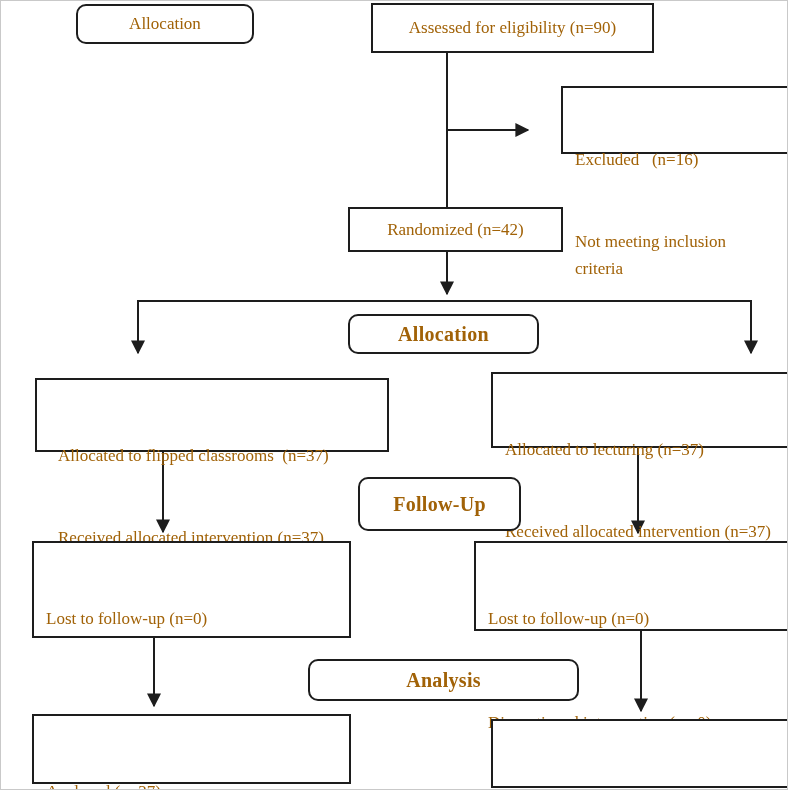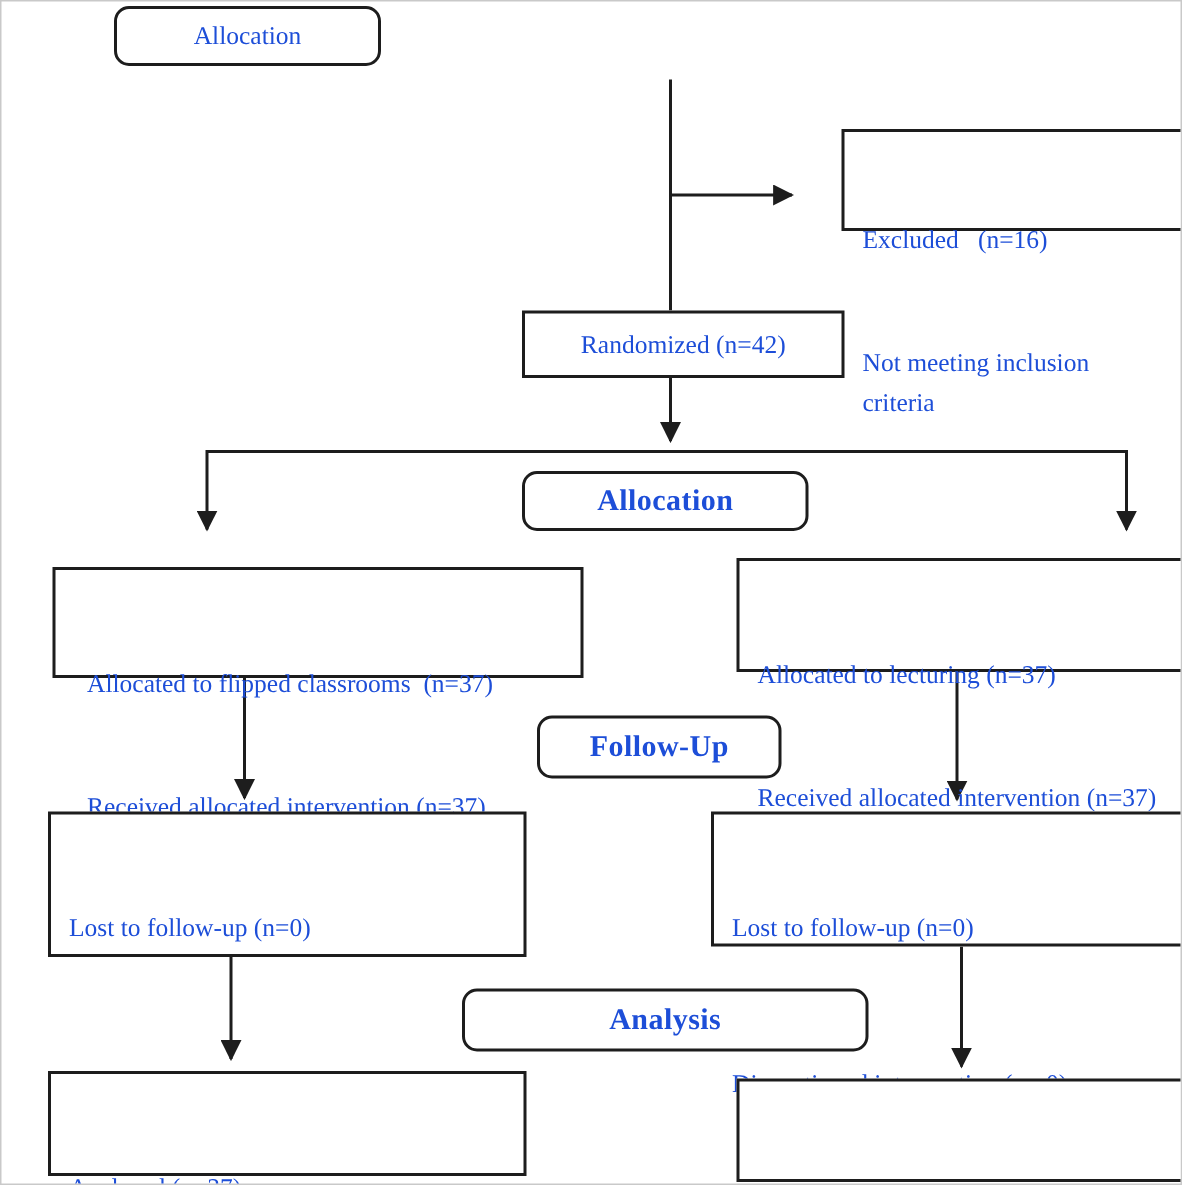--- a/index.html
+++ b/index.html
@@ -9,21 +9,21 @@
   }
   #stage {
     position: relative;
     width: 788px;
     height: 790px;
     background: #ffffff;
     border: 1px solid #c9c9c9;
     box-sizing: border-box;
     overflow: hidden;
     font-family: "Liberation Serif", "DejaVu Serif", serif;
-    color: #1d4ed8;
+    color: #a16207;
   }
   .box {
     position: absolute;
     box-sizing: border-box;
     border: 2px solid #1d1d1d;
     background: #ffffff;
     font-size: 17px;
     line-height: 1.6;
     white-space: pre-wrap;
   }
@@ -54,21 +54,21 @@
     pointer-events: none;
   }
   
   #b-alloc-label   { left: 75px;  top: 3px;   width: 178px; height: 40px; }
   #b-assessed      { left: 370px; top: 2px;   width: 283px; height: 50px; }
   #b-excluded      { left: 532px; top: 85px;  width: 231px; height: 68px; padding-top: 4px; }
   #b-randomized    { left: 347px; top: 206px; width: 215px; height: 45px; }
   #b-alloc-header  { left: 347px; top: 313px; width: 191px; height: 40px; }
   #b-alloc-left    { left: 6px;   top: 377px; width: 354px; height: 74px; padding-left: 21px; }
   #b-alloc-right   { left: 462px; top: 371px; width: 320px; height: 76px; }
-  #b-fu-header     { left: 357px; top: 476px; width: 163px; height: 42px; }
+  #b-fu-header     { left: 357px; top: 476px; width: 163px; height: 54px; }
   #b-fu-left       { left: 3px;   top: 540px; width: 319px; height: 97px; }
   #b-fu-right      { left: 445px; top: 540px; width: 338px; height: 90px; }
   #b-an-header     { left: 307px; top: 658px; width: 271px; height: 42px; }
   #b-an-left       { left: 3px;   top: 713px; width: 319px; height: 70px; }
   #b-an-right      { left: 462px; top: 718px; width: 316px; height: 69px; }
 </style>
 </head>
 <body>
 
 <div id="stage">
@@ -90,20 +90,23 @@
       <line x1="637" y1="447" x2="637" y2="532" marker-end="url(#ah)"></line>
       <line x1="153" y1="637" x2="153" y2="705" marker-end="url(#ah)"></line>
       <line x1="640" y1="630" x2="640" y2="710" marker-end="url(#ah)"></line>
     </g>
   </svg>
 
   <div id="b-alloc-label" class="box rounded center">
     <span>Allocation</span>
   </div>
 
+  <div id="b-assessed" class="box center">
+    <span>Assessed for eligibility (n=90)</span>
+  </div>
 
   <div id="b-excluded" class="box lines">
     <span>Excluded   (n=16)</span>
     <span>Not meeting inclusion criteria</span>
   </div>
 
   <div id="b-randomized" class="box center">
     <span>Randomized (n=42)</span>
   </div>
 

